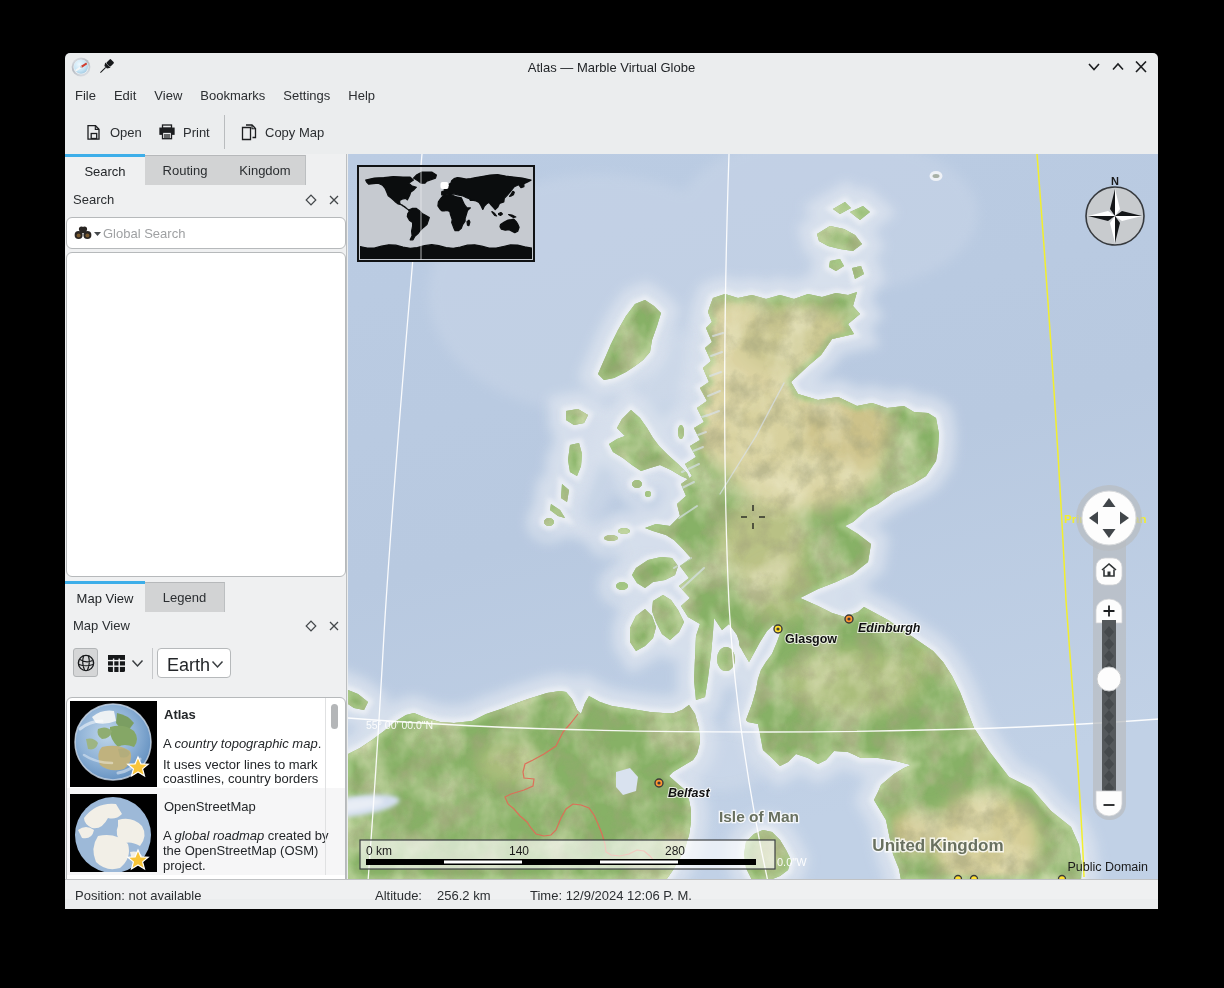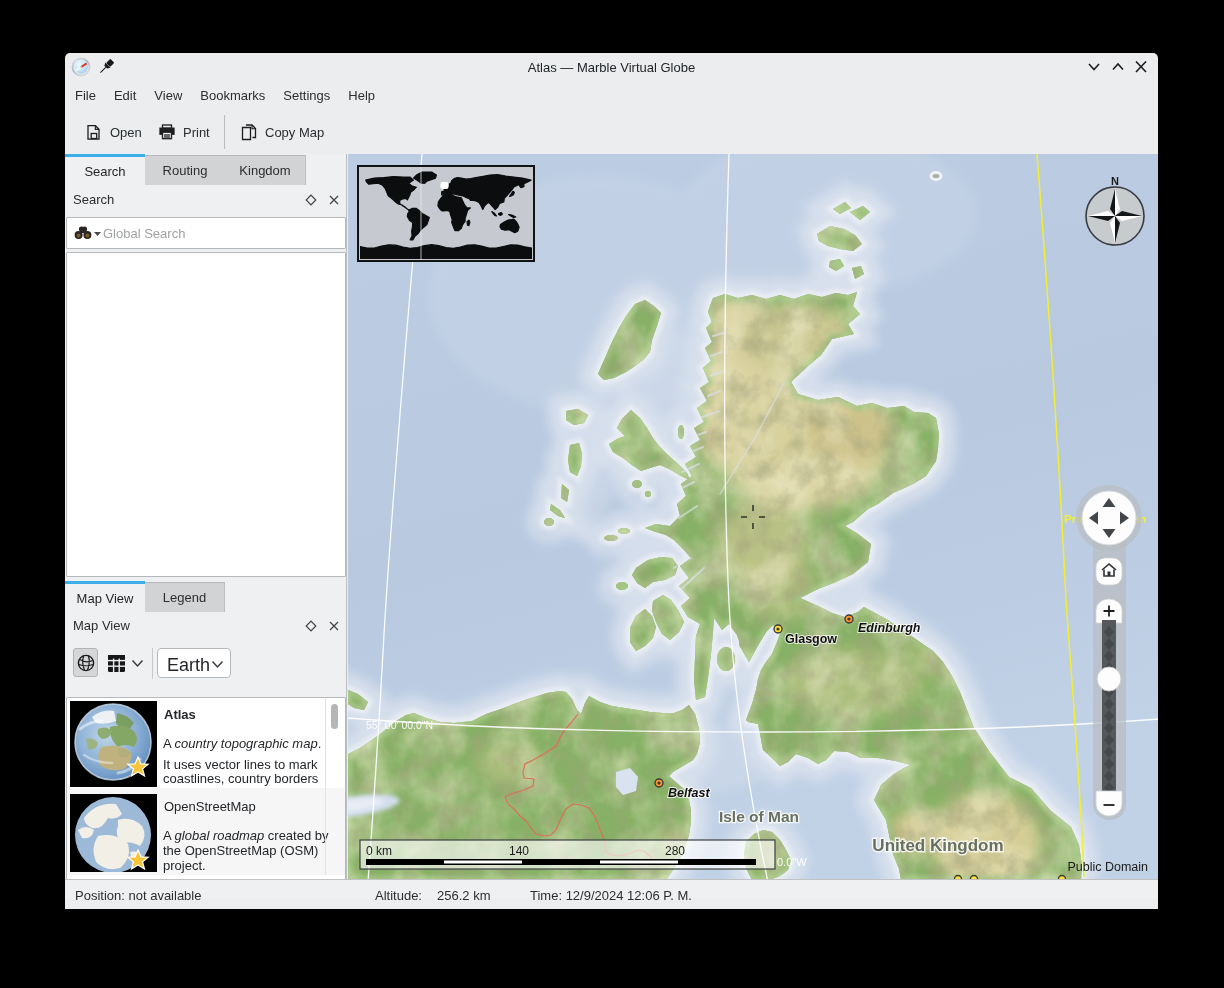--- a/index.html
+++ b/index.html
@@ -29,21 +29,21 @@
   .tab-active { position:absolute; top:0; height:31px; background:#eff0f1;
     border-top:3px solid #3daee9; font-size:13px; color:#232629;
     display:flex; align-items:center; justify-content:center; }
   .tab-inactive { position:absolute; top:1px; height:30px; background:#d2d3d4;
     border-top:1px solid #b6b8ba; border-right:1px solid #bcbfc1; font-size:13px; color:#2b2e31;
     display:flex; align-items:center; justify-content:center;text-align:right; }
   .dockhead { position:absolute; left:0; width:282px; height:28px; font-size:13px; color:#2b2e31; }
   .dockhead .t { position:absolute; left:8px; top:6px; }
   .dhico { position:absolute; top:7px; }
   .inputbox { position:absolute; left:1px; width:280px; background:#fff;
-    border:1px solid #b6b9bb; border-radius:1px; }
+    border:1px solid #b6b9bb; border-radius:6px; }
   
   #statusbar { position:absolute; left:0; top:826px; width:100%; height:20px;
     background:#eff0f1; border-top:1px solid #c0c2c4; font-size:13px; color:#2b2e31; }
   #statusbar span { position:absolute; top:8px; }
   
   #map { position:absolute; left:283px; top:101px; width:810px; height:725px; overflow:hidden; }
 </style>
 </head>
 <body>
 <div id="win">

